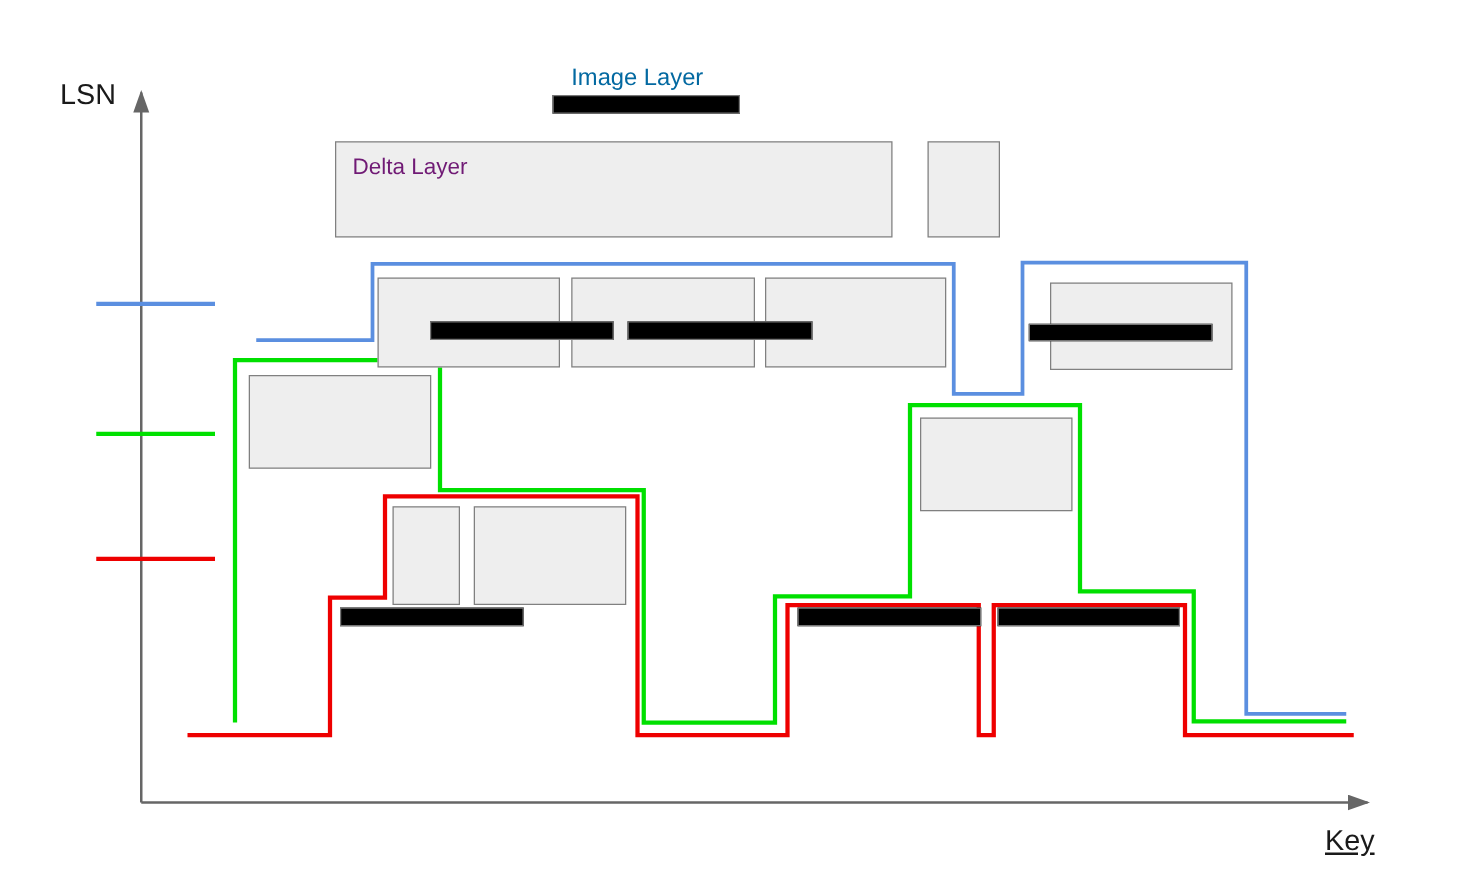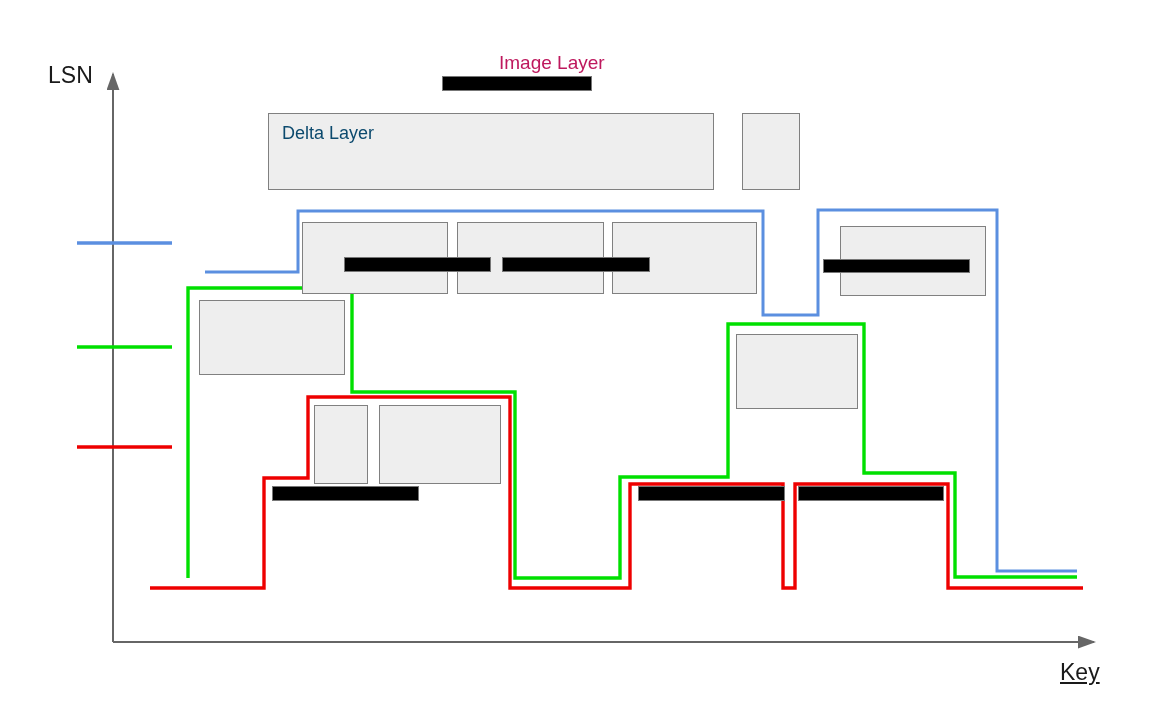--- a/index.html
+++ b/index.html
@@ -23,37 +23,36 @@
   .layer-box {
     position:absolute;
     background:#eeeeee;
     border:1.6px solid #808080;
     box-sizing:border-box;
   }
   .box-label {
     position:absolute;
     font-family:"Liberation Sans", sans-serif;
     font-size:18px;
-    color:#0c4a6e;
+    color:#701a75;
     white-space:nowrap;
   }
   .page-bar {
     position:absolute;
     background:#000000;
     border:1.6px solid #777777;
     box-sizing:border-box;
   }
   .title-label {
     position:absolute;
     font-family:"Liberation Sans", sans-serif;
     font-size:19px;
-    color:#be185d;
+    color:#0369a1;
     white-space:nowrap;
     text-align:left;
-    margin-left:42px;
   }
 </style>
 </head>
 <body>
 
 <div id="stage">
 
   <svg id="axes-svg" width="1175" height="704">
     <defs>
       <marker id="arrow" markerWidth="10" markerHeight="10" refX="8" refY="3.2" orient="auto" markerUnits="strokeWidth">

